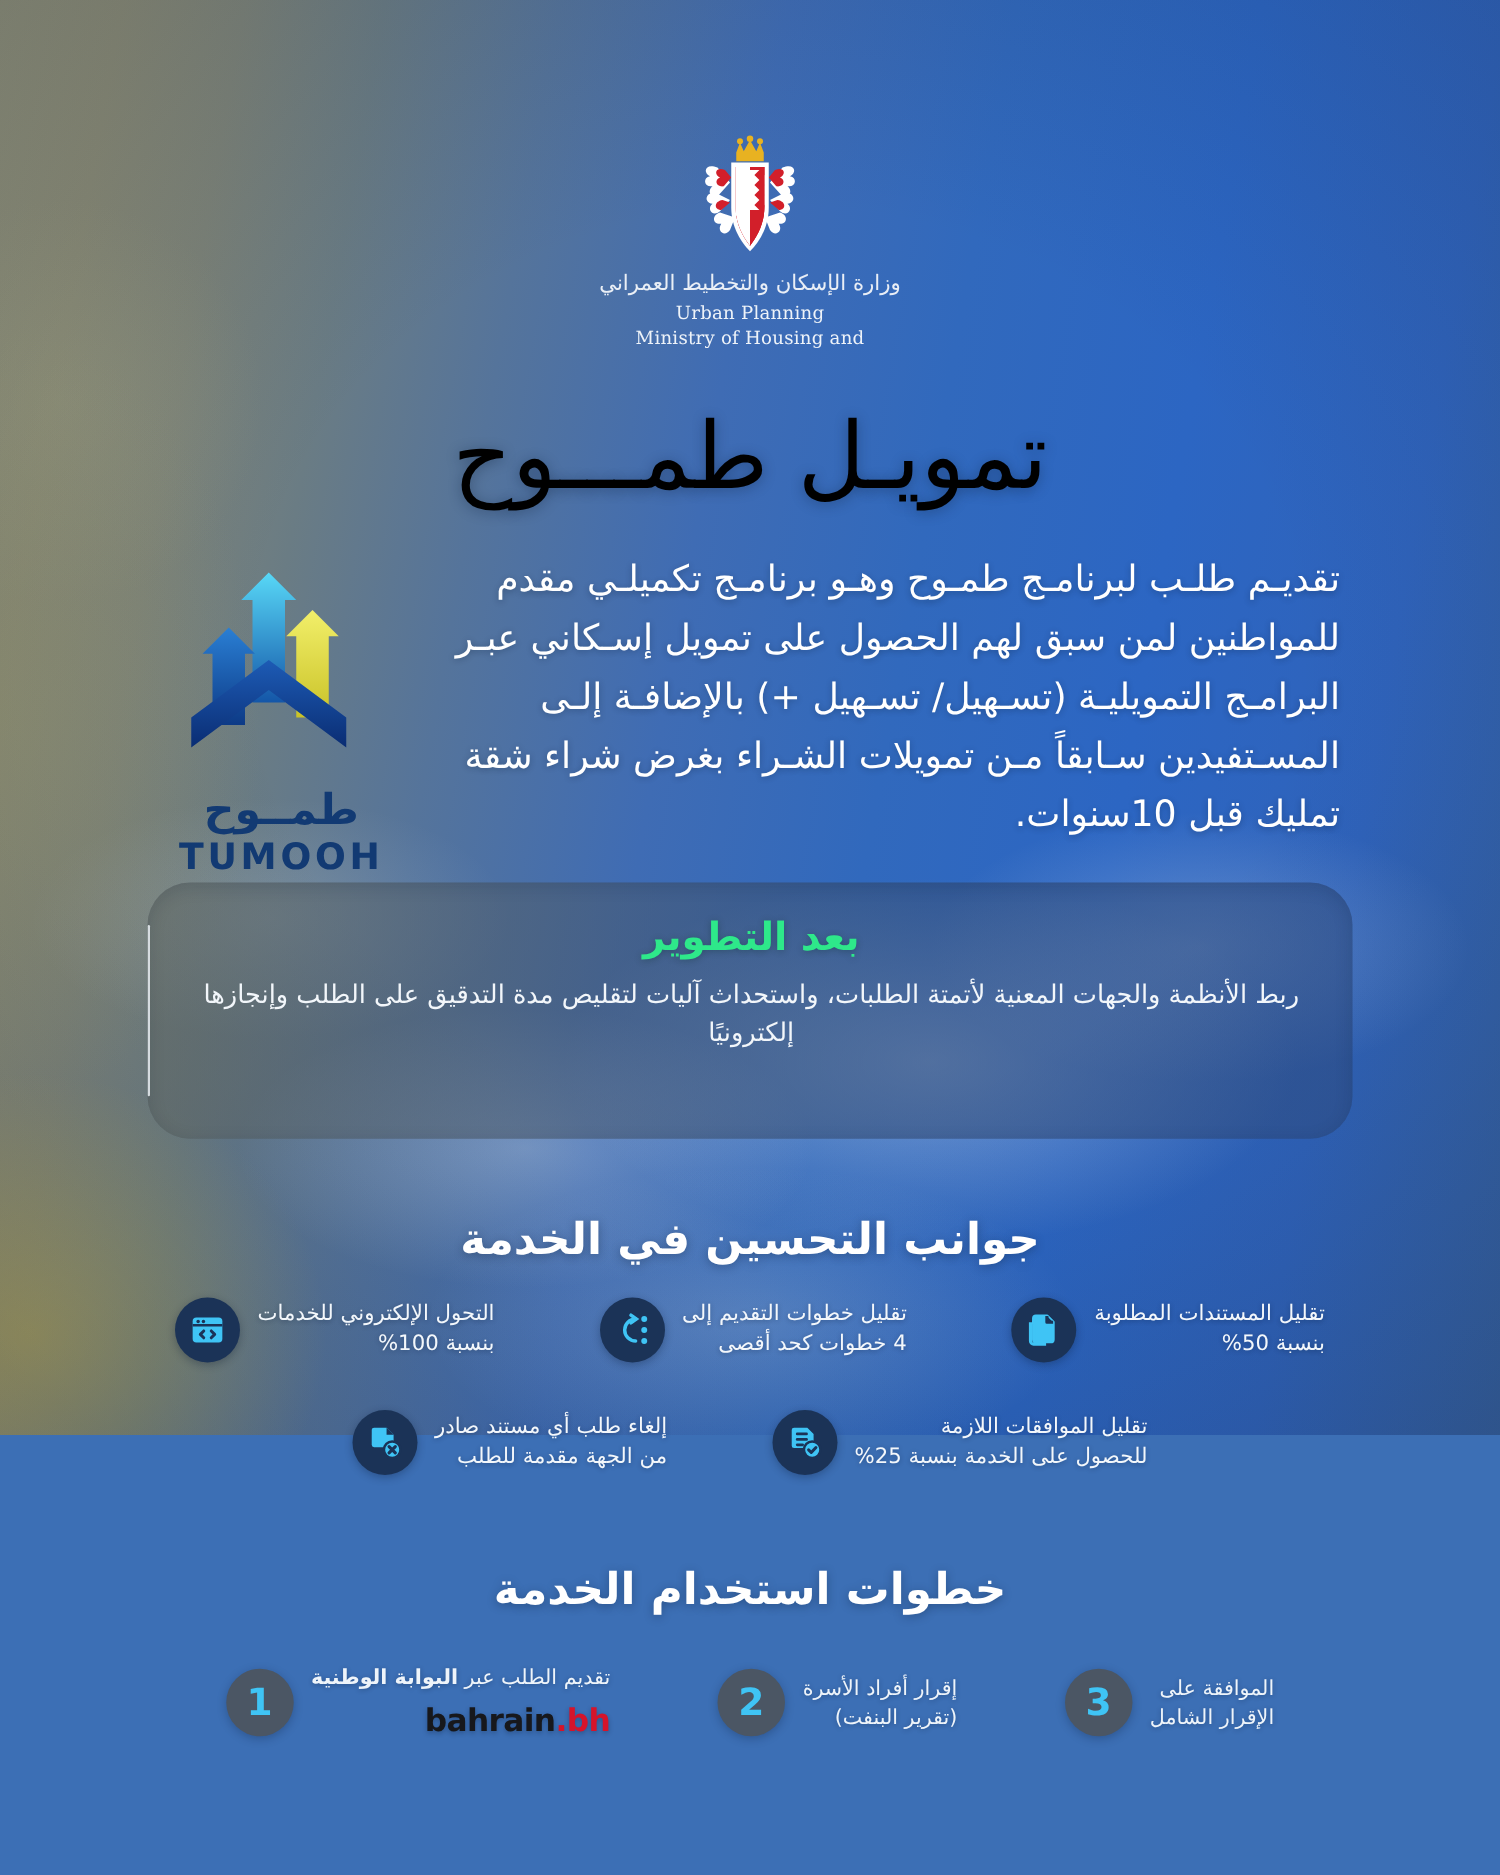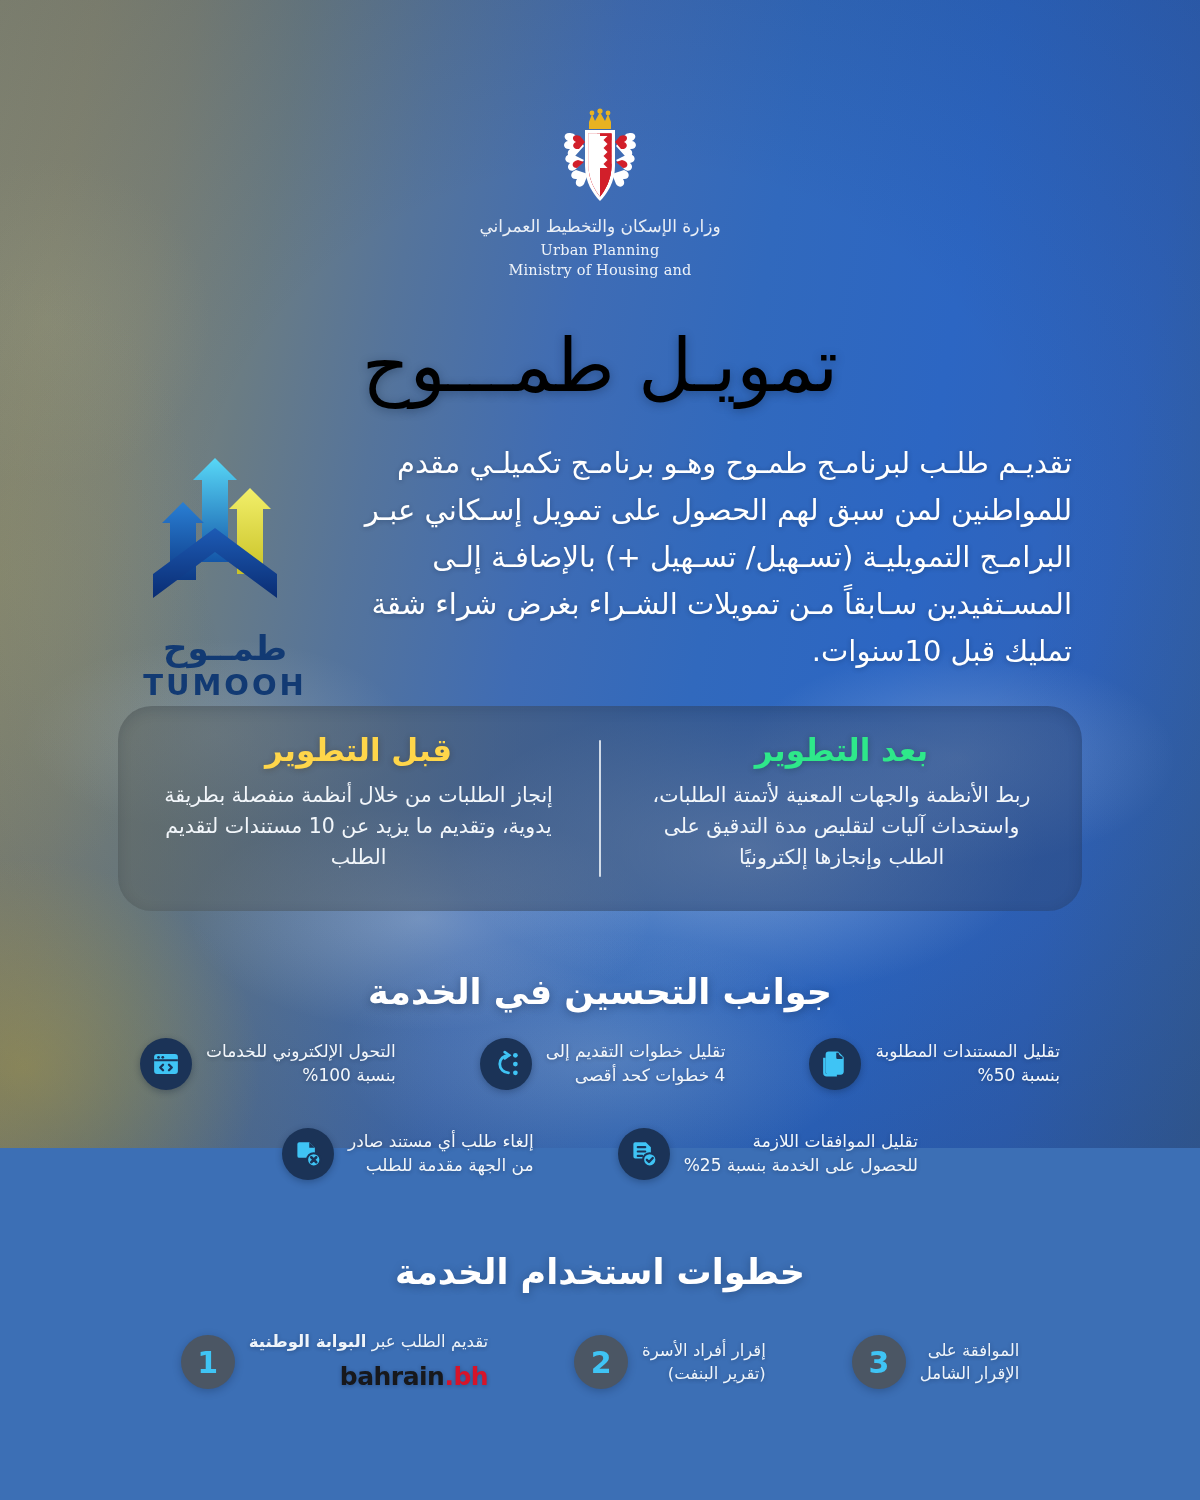--- a/index.html
+++ b/index.html
@@ -205,24 +205,20 @@
       <div class="logo-en">TUMOOH</div>
     </div>
   </div>
 
   <div class="compare">
     <div class="compare-col">
       <div class="compare-title after">بعد التطوير</div>
       <div class="compare-body">ربط الأنظمة والجهات المعنية لأتمتة الطلبات، واستحداث آليات لتقليص مدة التدقيق على الطلب وإنجازها إلكترونيًا</div>
     </div>
     <div class="divider"></div>
-    <div class="compare-col">
-      <div class="compare-title before">قبل التطوير</div>
-      <div class="compare-body">إنجاز الطلبات من خلال أنظمة منفصلة بطريقة يدوية، وتقديم ما يزيد عن 10 مستندات لتقديم الطلب</div>
-    </div>
   </div>
 
   <div class="section-title" id="improve-title">جوانب التحسين في الخدمة</div>
 
   <div class="feat-row" id="feat-row-1">
 
     <div class="feat">
       <div class="feat-text">
         <div>تقليل المستندات المطلوبة</div>
         <div>بنسبة 50%</div>

